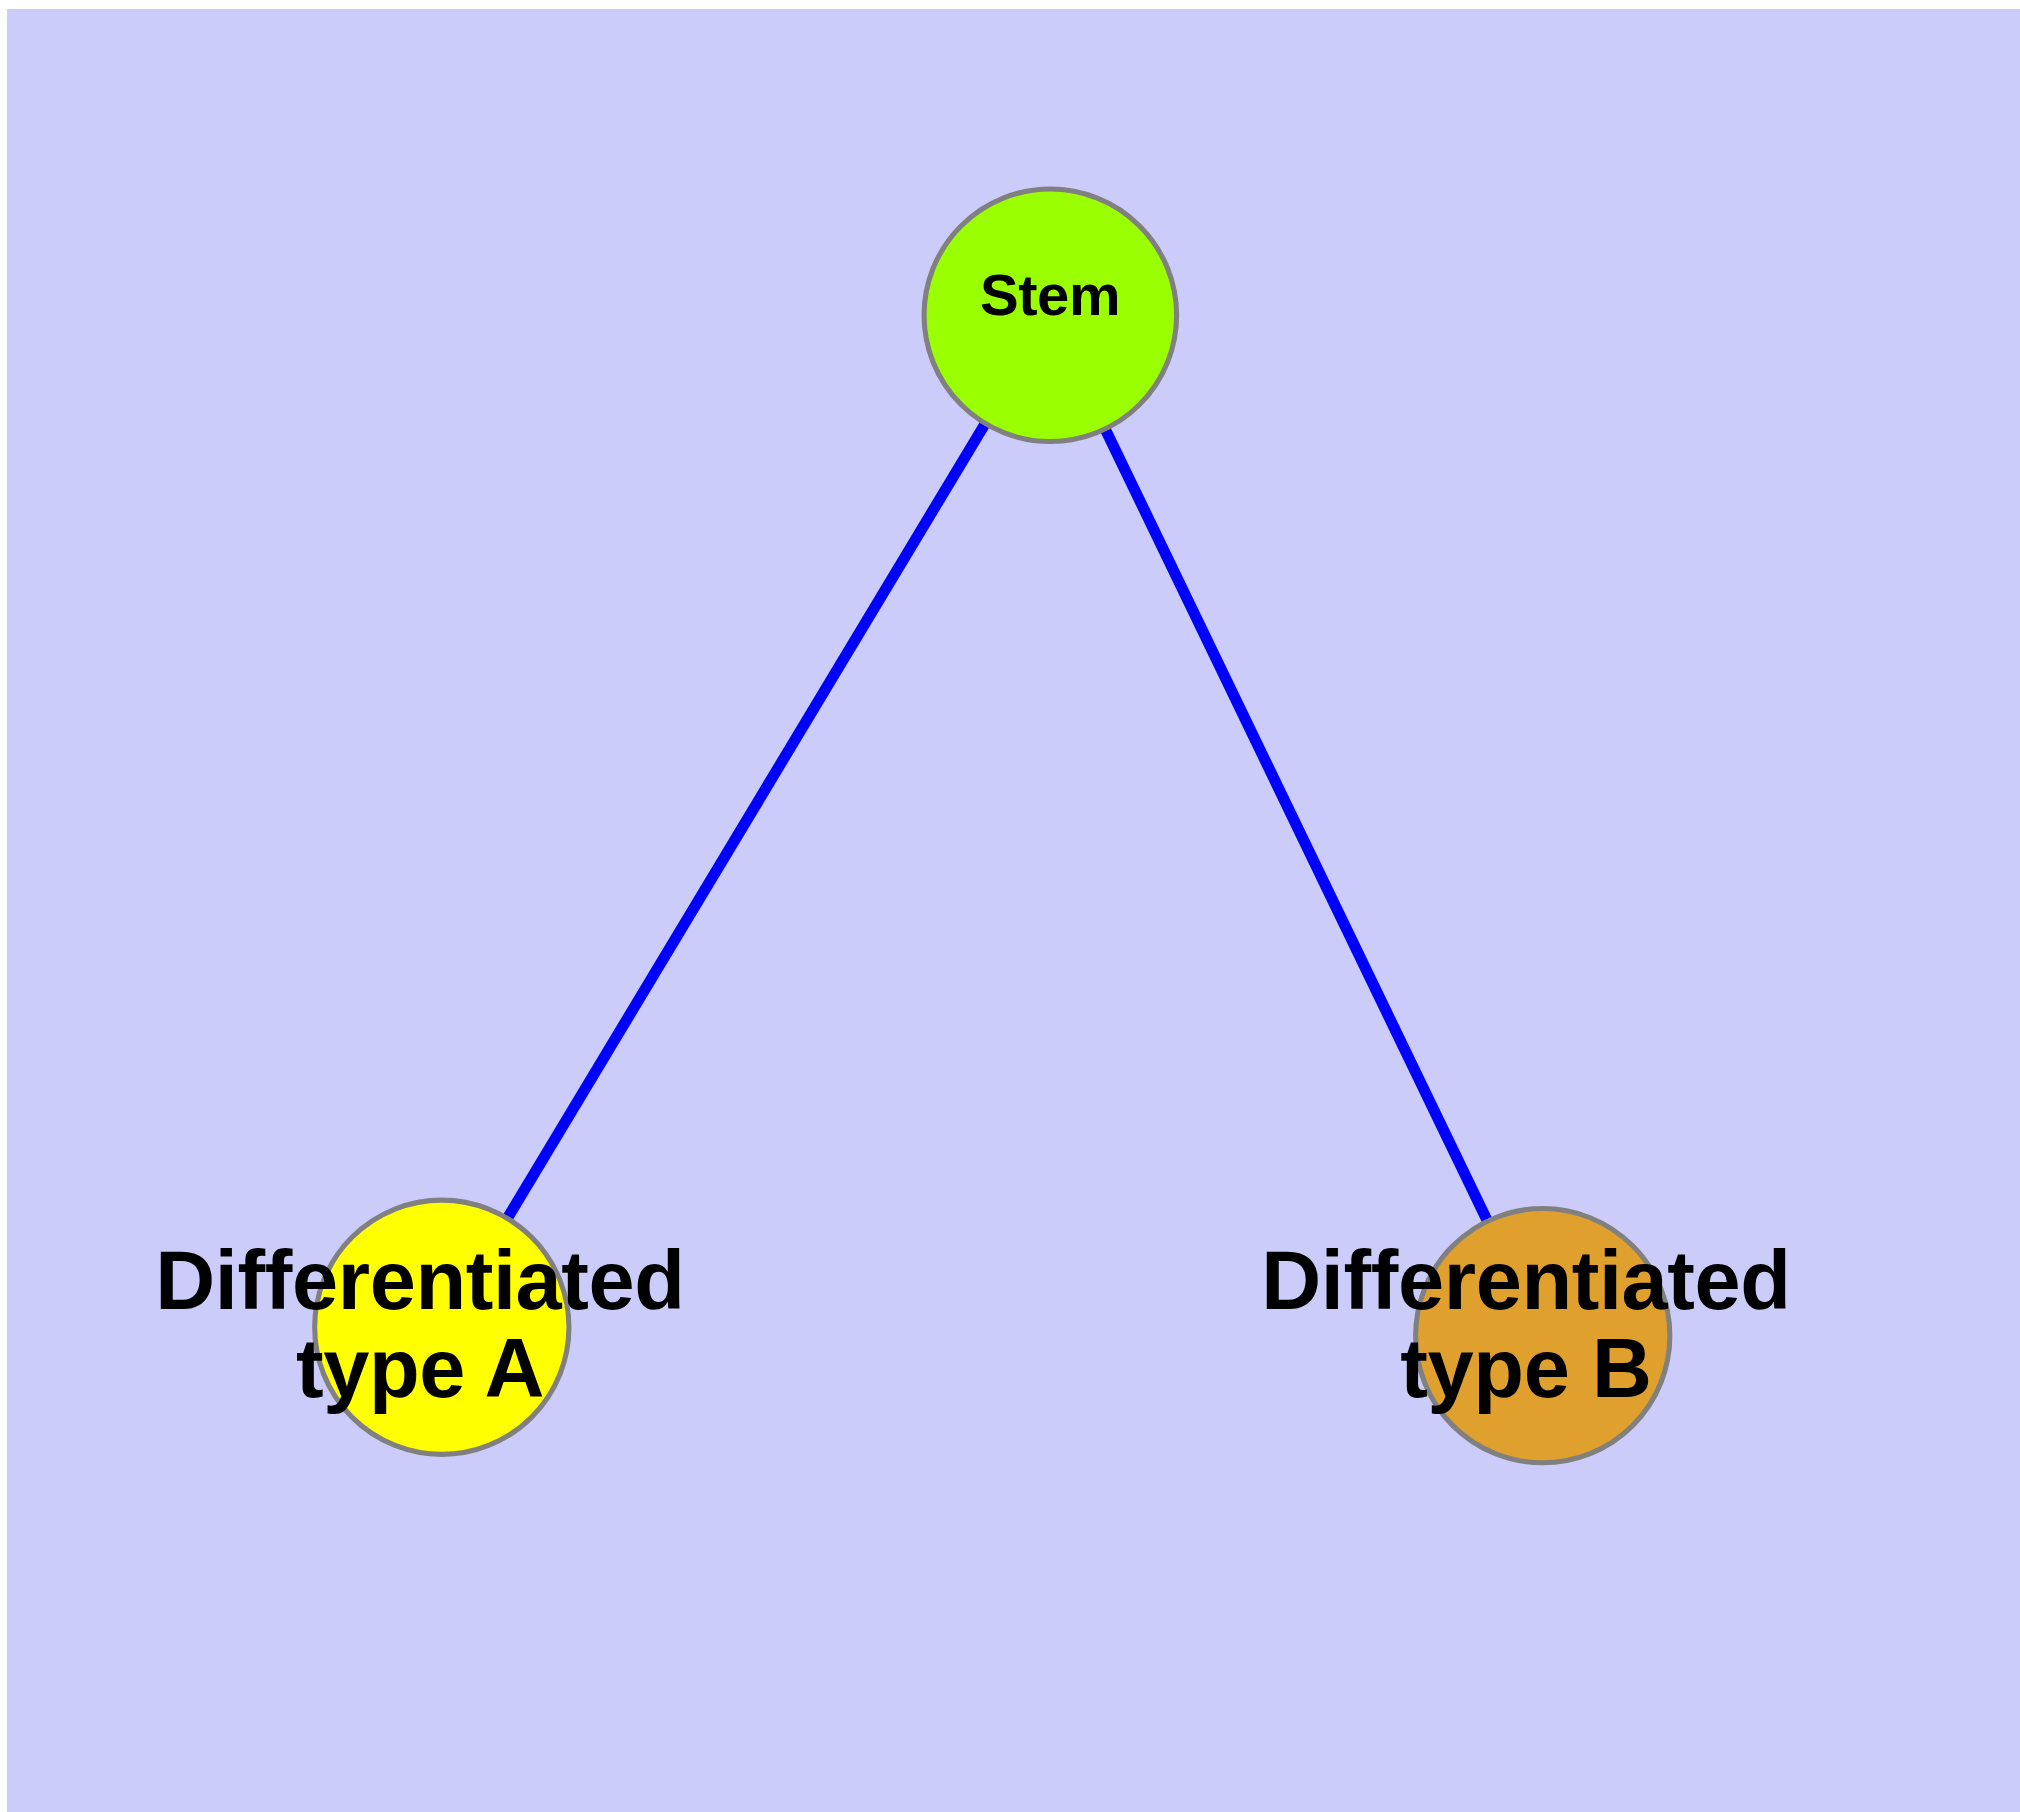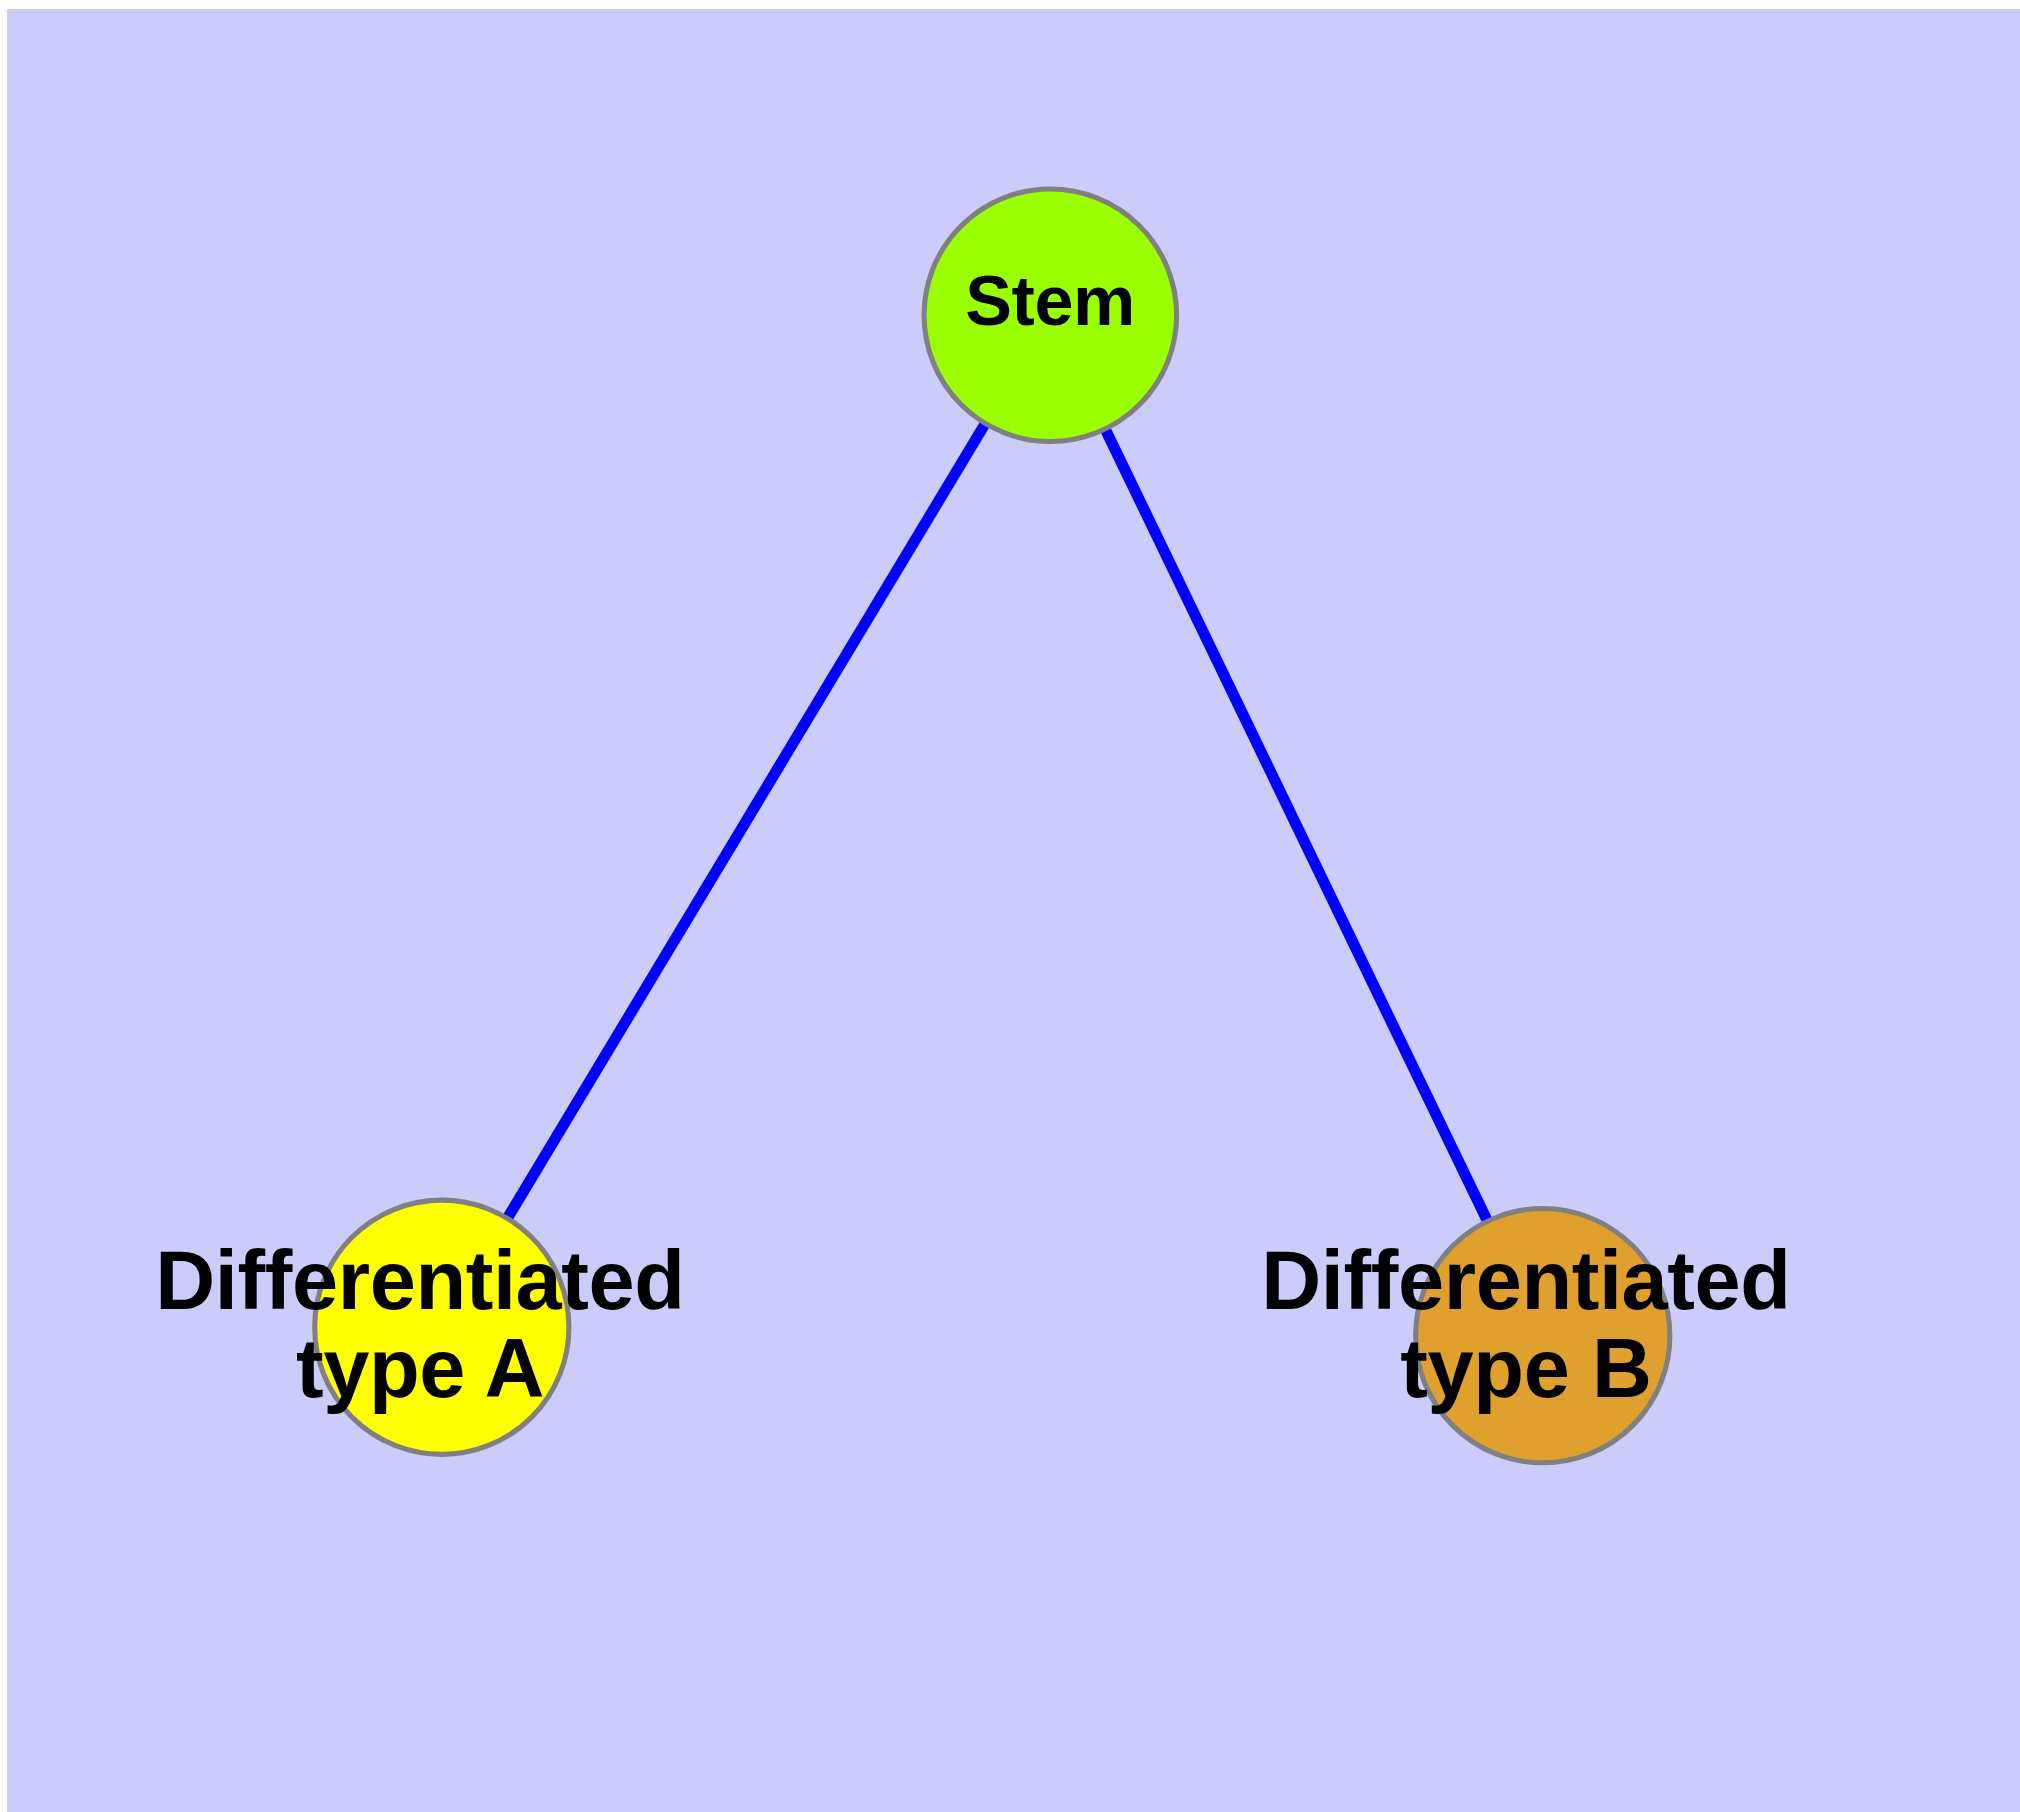--- a/index.html
+++ b/index.html
@@ -35,21 +35,21 @@
     position: absolute;
     color: #000000;
     font-weight: bold;
     text-align: center;
     line-height: 1.06;
     white-space: pre;
     letter-spacing: -0.4px;
     pointer-events: none;
   }
   #label-stem {
-    font-size: 70px;
+    font-size: 58px;
     left: 711px;
     top: 264px;
     width: 678px;
   }
   #label-type-a {
     font-size: 83px;
     left: 81px;
     top: 1237px;
     width: 678px;
   }

